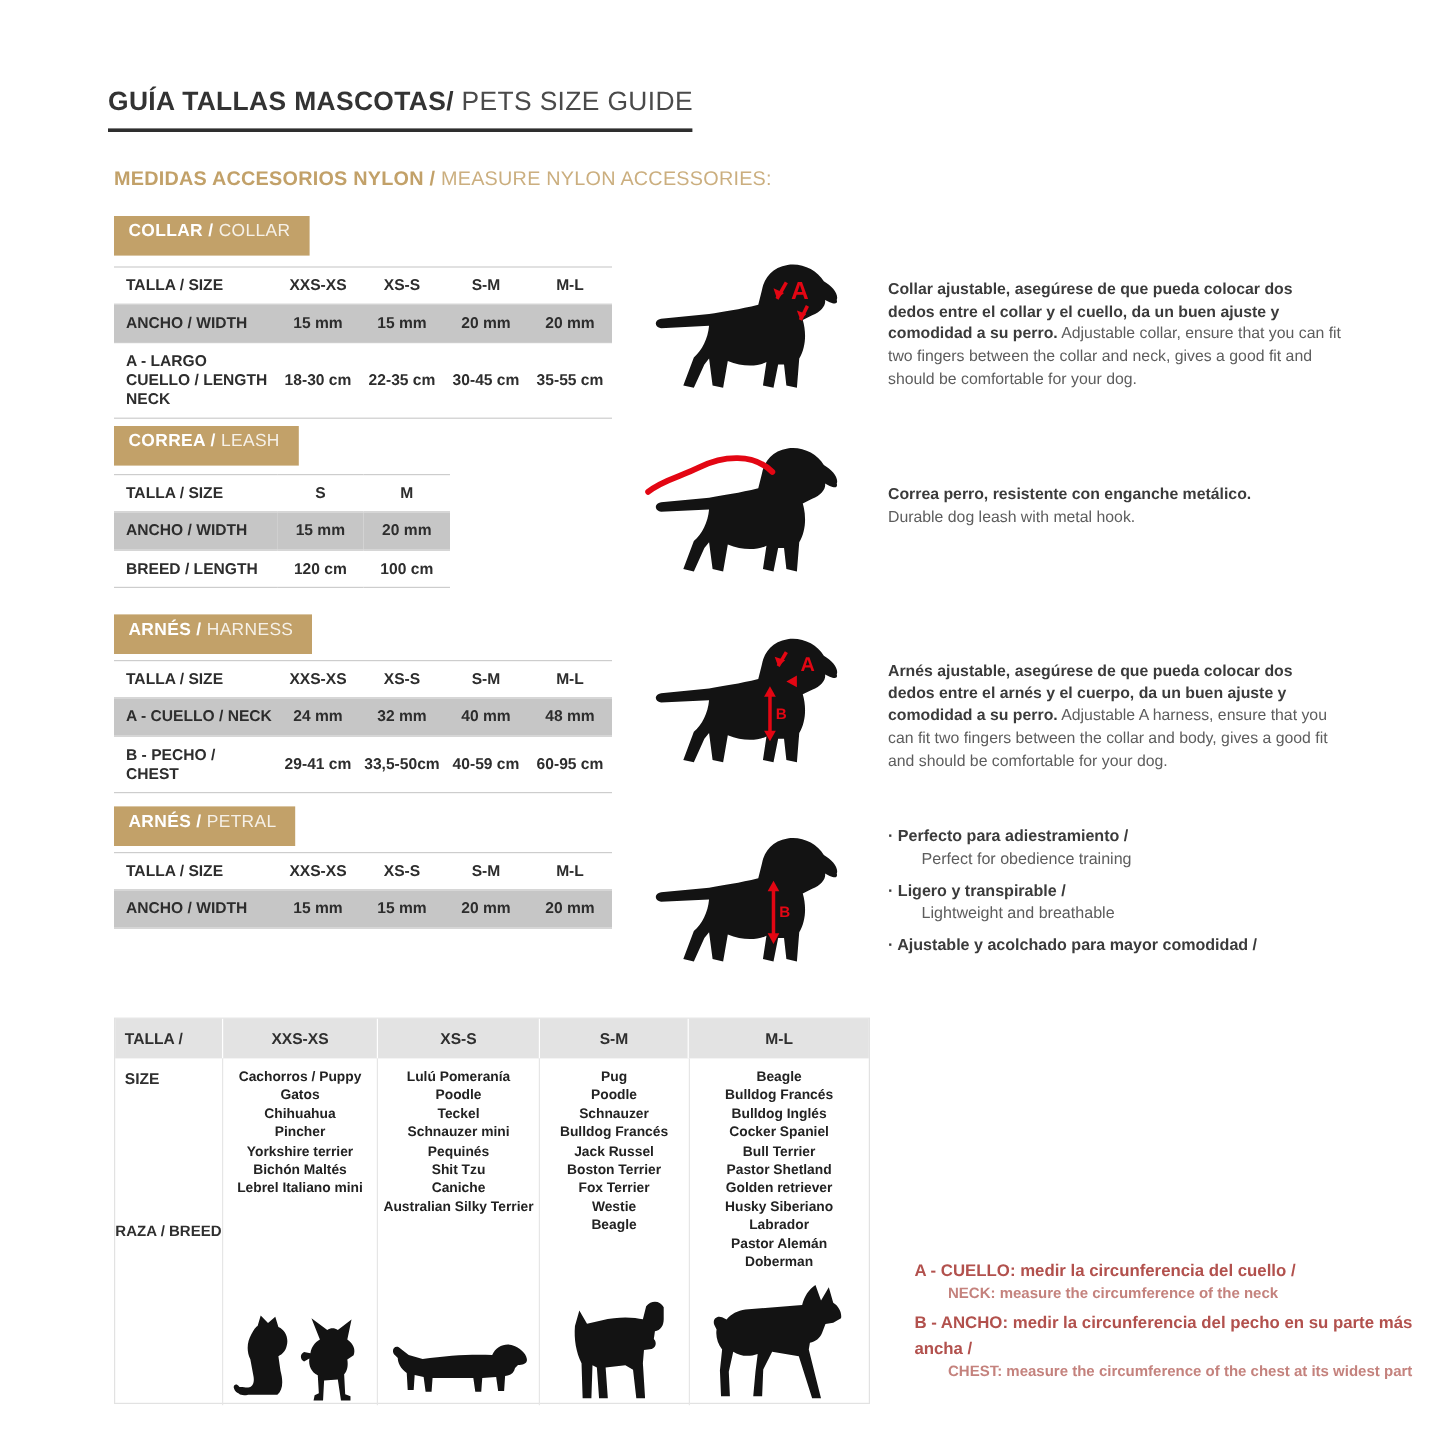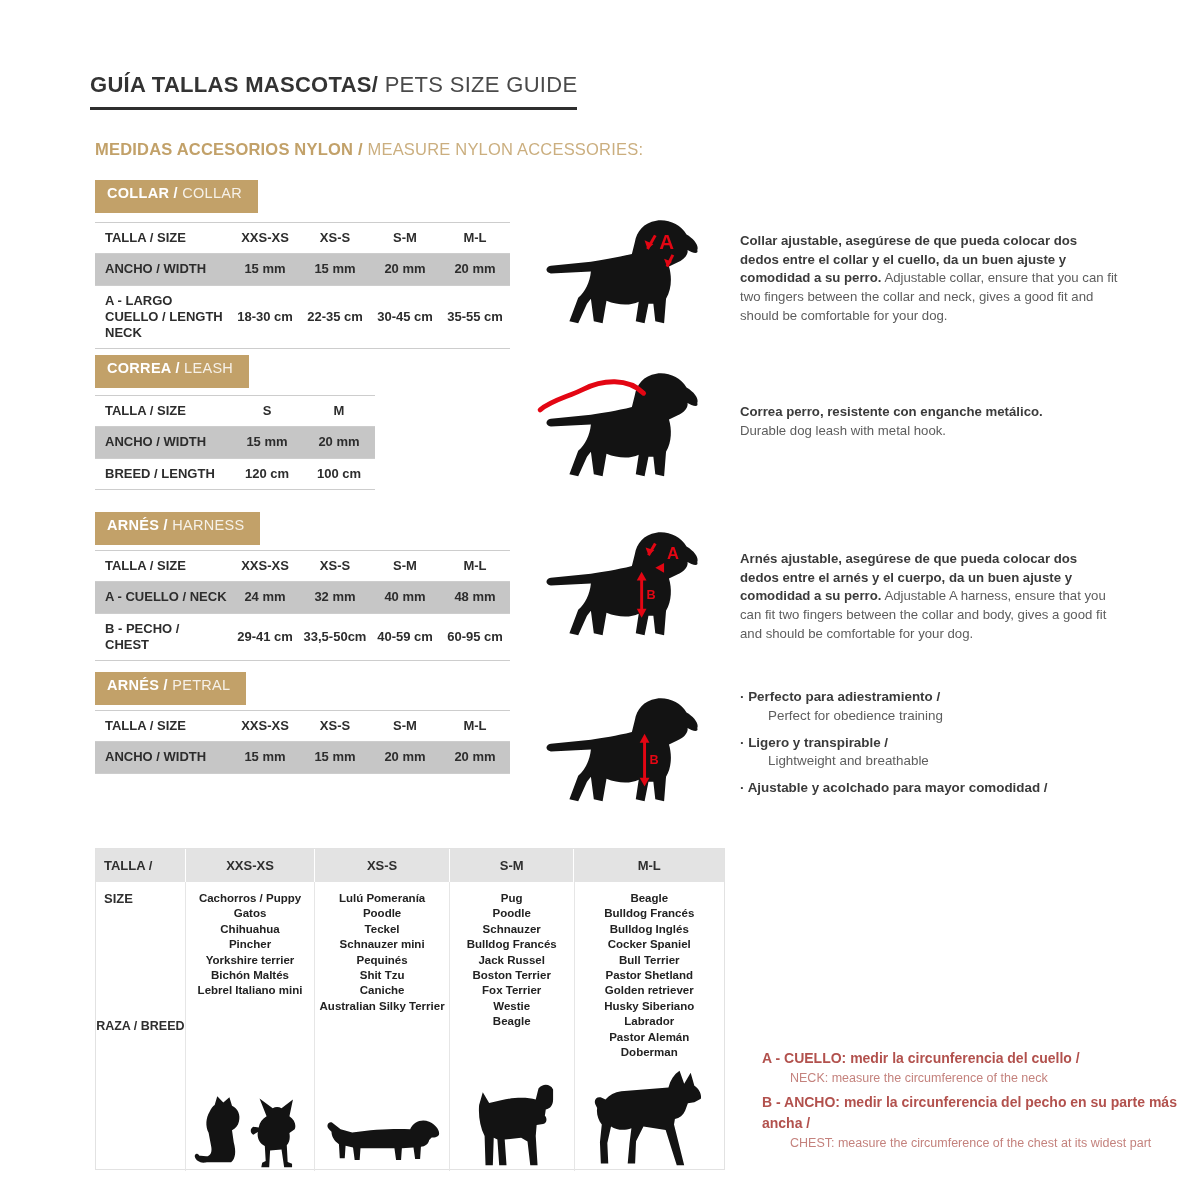--- a/index.html
+++ b/index.html
@@ -49,21 +49,21 @@
   .breed-body>div{box-sizing:border-box;border-right:1px solid #e6e6e6;display:flex;flex-direction:column;align-items:center;}
   .breed-body>div:last-child{border-right:none;}
   .c0{width:90px;}.c1{width:130px;}.c2{width:135px;}.c3{width:125px;}.c4{width:150px;}
   .raza{justify-content:center;font-size:12.5px;font-weight:700;text-align:center;line-height:1.5;}
   .breedlist{padding-top:9px;text-align:center;font-size:11.5px;font-weight:700;line-height:15.4px;color:#222;}
   .sil{margin-top:auto;display:flex;align-items:flex-end;justify-content:center;gap:4px;padding-bottom:2px;}
 
   
   .notes{left:762px;top:1048px;width:430px;}
   .note-bold{color:#b2514d;font-weight:700;font-size:14px;line-height:1.5;}
-  .note-light{color:#c4827d;font-weight:400;font-size:12.5px;line-height:1.5;margin-left:28px;margin-bottom:4px;}
+  .note-light{color:#c4827d;font-weight:700;font-size:12.5px;line-height:1.5;margin-left:28px;margin-bottom:4px;}
 
   svg{display:block;}
   .redtxt{font-family:"Liberation Sans",sans-serif;font-weight:bold;fill:#e30613;}
 </style>
 </head>
 <body>
 
 <div class="canvas">
 
   <div class="abs title">

